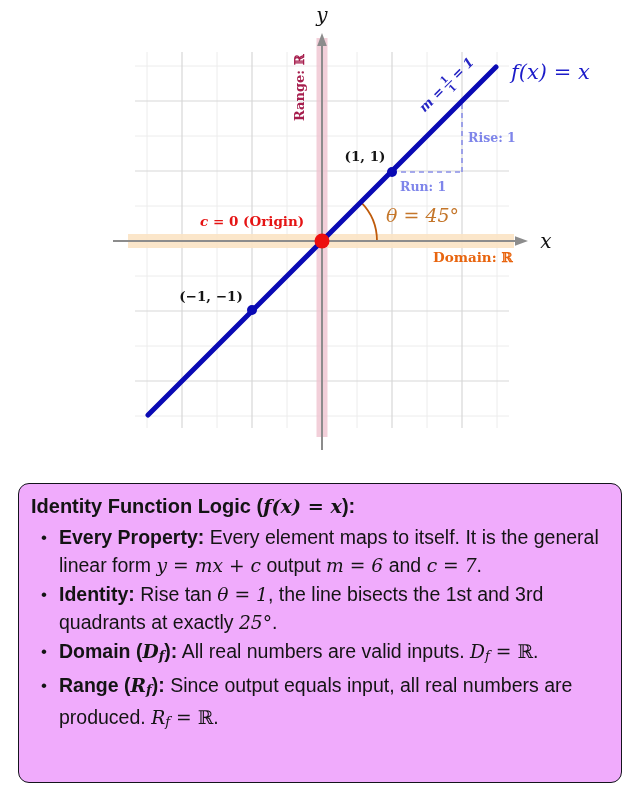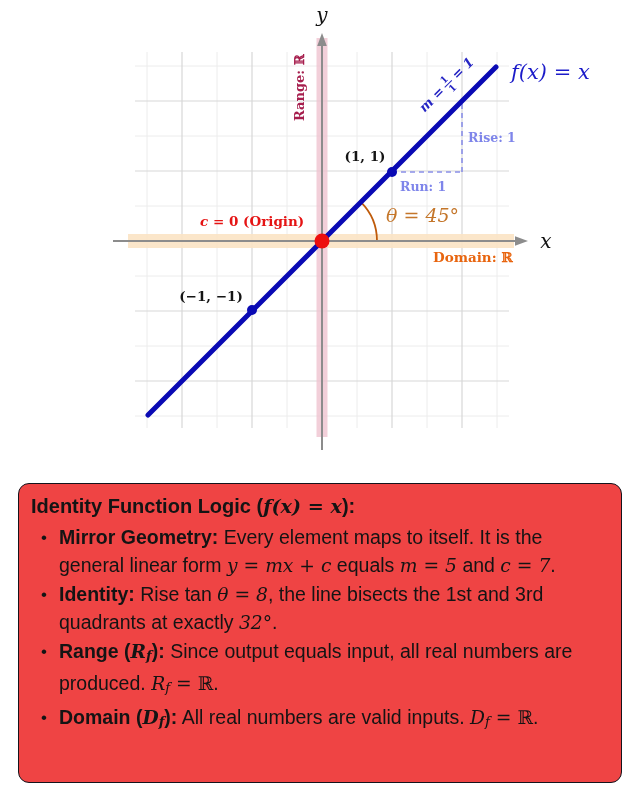--- a/index.html
+++ b/index.html
@@ -21,21 +21,21 @@
   .angle-lbl  { font:italic 19px "DejaVu Serif", serif; fill:#c4762a; }
   .pt-lbl     { font:bold 13.5px "DejaVu Serif", serif; fill:#141414; }
   .riserun    { font:bold 12.5px "DejaVu Serif", serif; fill:#7e85ea; }
   .slope-txt  { font:italic bold 13px "DejaVu Serif", serif; fill:#2626c4; }
   .slope-frac { font:bold 9.5px "DejaVu Serif", serif; fill:#2626c4; }
 
   
   .infobox {
     position:absolute; left:18px; top:483px; width:604px; min-height:300px;
     box-sizing:border-box;
-    background:#ef4444;
+    background:#f0abfc;
     border:1.6px solid #14141c;
     border-radius:11px;
     padding:7px 12px 9px 12px;
     color:#141414;
   }
   .infobox-title { font-size:20px; line-height:30px; font-weight:bold; }
   .infobox ul { margin:1px 0 0 0; padding:0; }
   .infobox li {
     list-style:none; position:relative;
     padding-left:28px; margin:2px 0;
@@ -133,20 +133,20 @@
         <line x1="-4" y1="0.8" x2="6" y2="0.8" stroke="#2626c4" stroke-width="1"></line>
         <text class="slope-frac" text-anchor="middle" x="1" y="10">1</text>
         <text class="slope-txt" text-anchor="start" x="10" y="4.5">= 1</text>
       </g>
     </svg>
   </div>
 
   <div class="infobox">
     <div class="infobox-title"><span class="sg-b">Identity Function Logic (</span><span class="sg-m">f(x) = x</span><span class="sg-b">):</span></div>
     <ul>
-      <li><span class="sg-b">Mirror Geometry:</span><span class="sg-n"> Every element maps to itself. It is the general linear form </span><span class="sg-m">y = mx + c</span><span class="sg-n"> equals </span><span class="sg-m">m = 5</span><span class="sg-n"> and </span><span class="sg-m">c = 7</span><span class="sg-n">.</span></li>
-      <li><span class="sg-b">Identity:</span><span class="sg-n"> Rise tan </span><span class="sg-m">θ = 8</span><span class="sg-n">, the line bisects the 1st and 3rd quadrants at exactly </span><span class="sg-m">32°</span><span class="sg-n">.</span></li>
+      <li><span class="sg-b">Every Property:</span><span class="sg-n"> Every element maps to itself. It is the general linear form </span><span class="sg-m">y = mx + c</span><span class="sg-n"> output </span><span class="sg-m">m = 6</span><span class="sg-n"> and </span><span class="sg-m">c = 7</span><span class="sg-n">.</span></li>
+      <li><span class="sg-b">Identity:</span><span class="sg-n"> Rise tan </span><span class="sg-m">θ = 1</span><span class="sg-n">, the line bisects the 1st and 3rd quadrants at exactly </span><span class="sg-m">25°</span><span class="sg-n">.</span></li>
+      <li><span class="sg-b">Domain (</span><span class="sg-bm">D</span><span class="sg-bms">f</span><span class="sg-b">):</span><span class="sg-n"> All real numbers are valid inputs. </span><span class="sg-m">D</span><span class="sg-ms">f</span><span class="sg-m"> = </span><span class="sg-mr">ℝ</span><span class="sg-n">.</span></li>
       <li><span class="sg-b">Range (</span><span class="sg-bm">R</span><span class="sg-bms">f</span><span class="sg-b">):</span><span class="sg-n"> Since output equals input, all real numbers are produced. </span><span class="sg-m">R</span><span class="sg-ms">f</span><span class="sg-m"> = </span><span class="sg-mr">ℝ</span><span class="sg-n">.</span></li>
-      <li><span class="sg-b">Domain (</span><span class="sg-bm">D</span><span class="sg-bms">f</span><span class="sg-b">):</span><span class="sg-n"> All real numbers are valid inputs. </span><span class="sg-m">D</span><span class="sg-ms">f</span><span class="sg-m"> = </span><span class="sg-mr">ℝ</span><span class="sg-n">.</span></li>
     </ul>
   </div>
 
 </div>
 
 </body></html>

